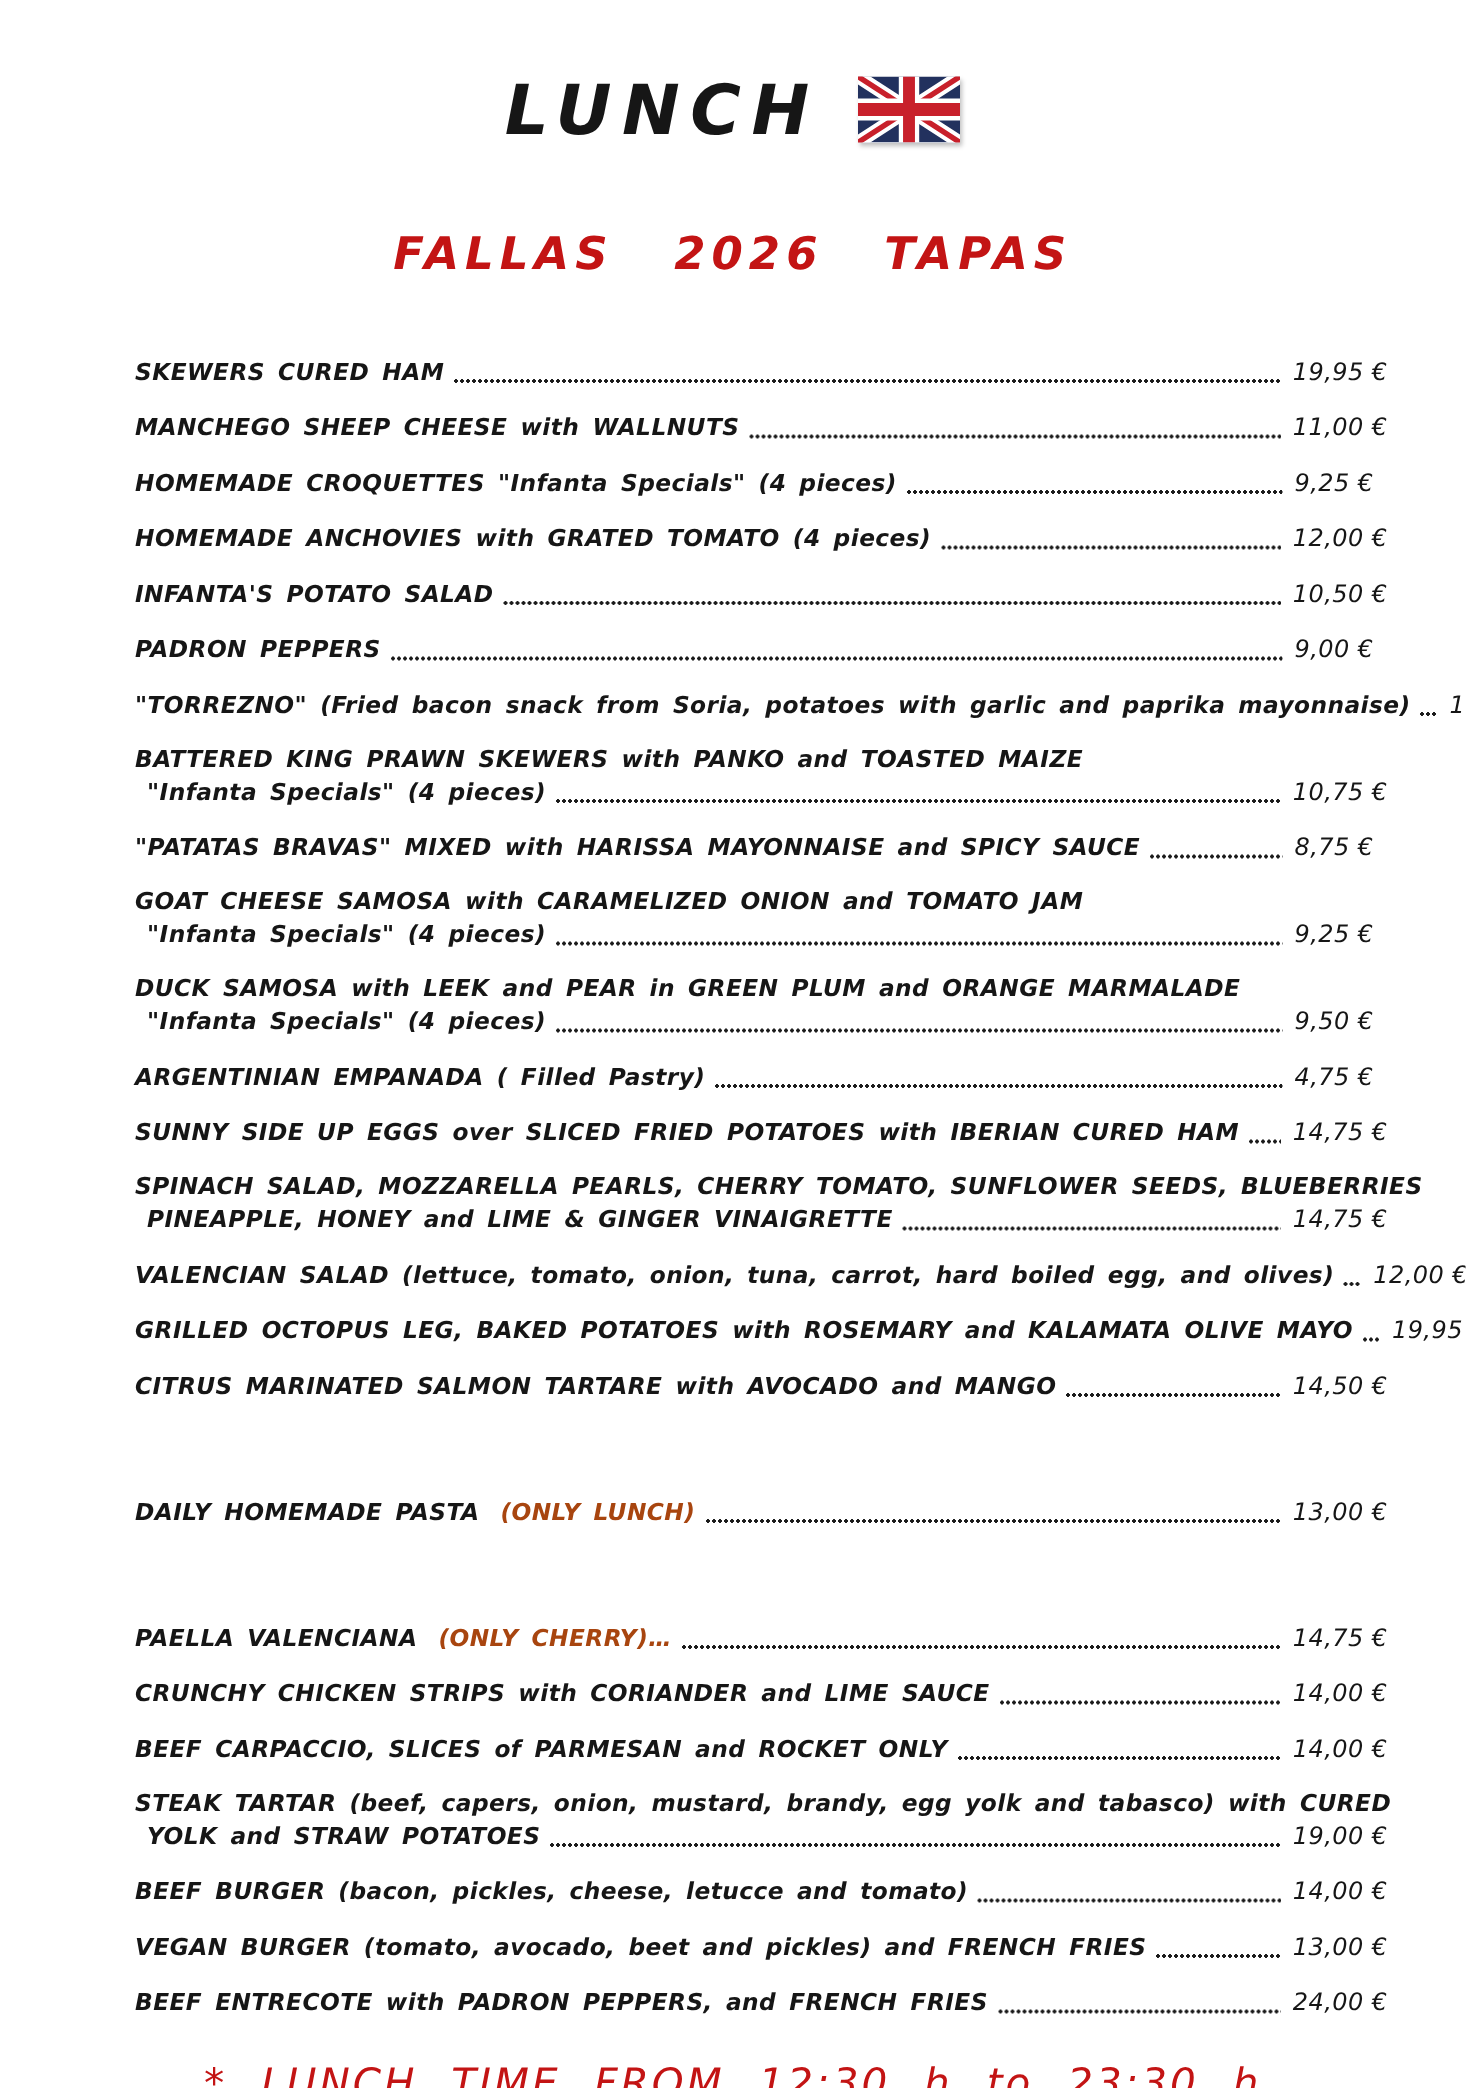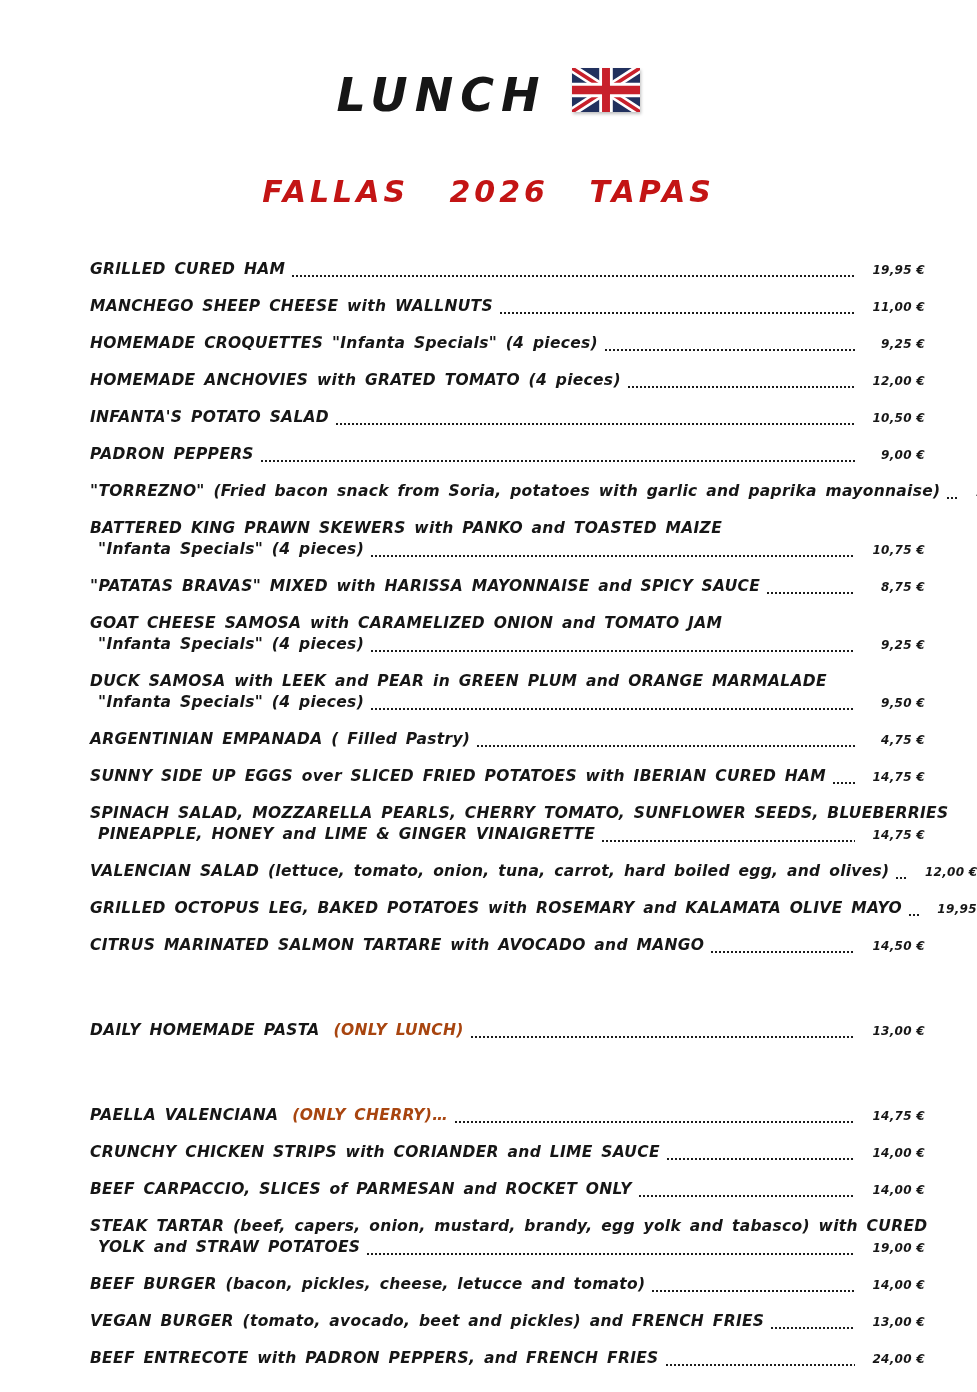--- a/index.html
+++ b/index.html
@@ -11,22 +11,22 @@
   body{
     width:977px;height:1392px;
     font-family:"DejaVu Sans","Liberation Sans",sans-serif;
     color:var(--ink);
     overflow:hidden;
   }
   .page{width:977px;height:1392px;position:relative;box-sizing:border-box;}
 
   
   .header{
-    display:flex;justify-content:center;
-    gap:26px;padding-top:68px;
+    display:flex;align-items:center;justify-content:center;
+    gap:26px;padding-top:46px;
   }
   .title{
     font-size:46px;font-weight:bold;font-style:italic;
     letter-spacing:7px;color:var(--ink);
   }
   .flag{width:68px;height:44px;display:block;box-shadow:1px 2px 3px rgba(0,0,0,.25);}
 
   .subtitle{
     text-align:center;
     margin-top:52px;
@@ -67,22 +67,22 @@
     flex:1 1 12px;min-width:12px;height:6px;
     margin:0 8px 0 6px;
     background-image:radial-gradient(circle,#1b1b1b 1.05px,transparent 1.3px);
     background-size:4px 4px;
     background-repeat:repeat-x;
     background-position:0 100%;
     align-self:flex-end;
     margin-bottom:3px;
   }
   .price{
-    font-size:12px;font-weight:bold;font-style:italic;
-    min-width:62px;text-align:right;
+    font-size:16px;font-weight:normal;font-style:italic;
+    min-width:62px;text-align:left;
     letter-spacing:.3px;
     white-space:nowrap;
   }
 
   
   .footer{
     text-align:center;
     margin-top:28px;
     font-size:27px;font-weight:normal;font-style:italic;
     letter-spacing:2px;word-spacing:12px;
@@ -104,21 +104,21 @@
       <path d="M30,0 V36 M0,18 H60" stroke="#c8202b" stroke-width="7"></path>
     </svg>
   </div>
 
   <div class="subtitle">FALLAS 2026 TAPAS</div>
 
   <div class="menu">
   <div class="item">
 
     <div class="row">
-      <span class="name">GRILLED CURED HAM</span>
+      <span class="name">SKEWERS CURED HAM</span>
 
       <span class="dots"></span>
       <span class="price">19,95 €</span>
     </div>
   </div>
 
   <div class="item">
 
     <div class="row">
       <span class="name">MANCHEGO SHEEP CHEESE with WALLNUTS</span>

